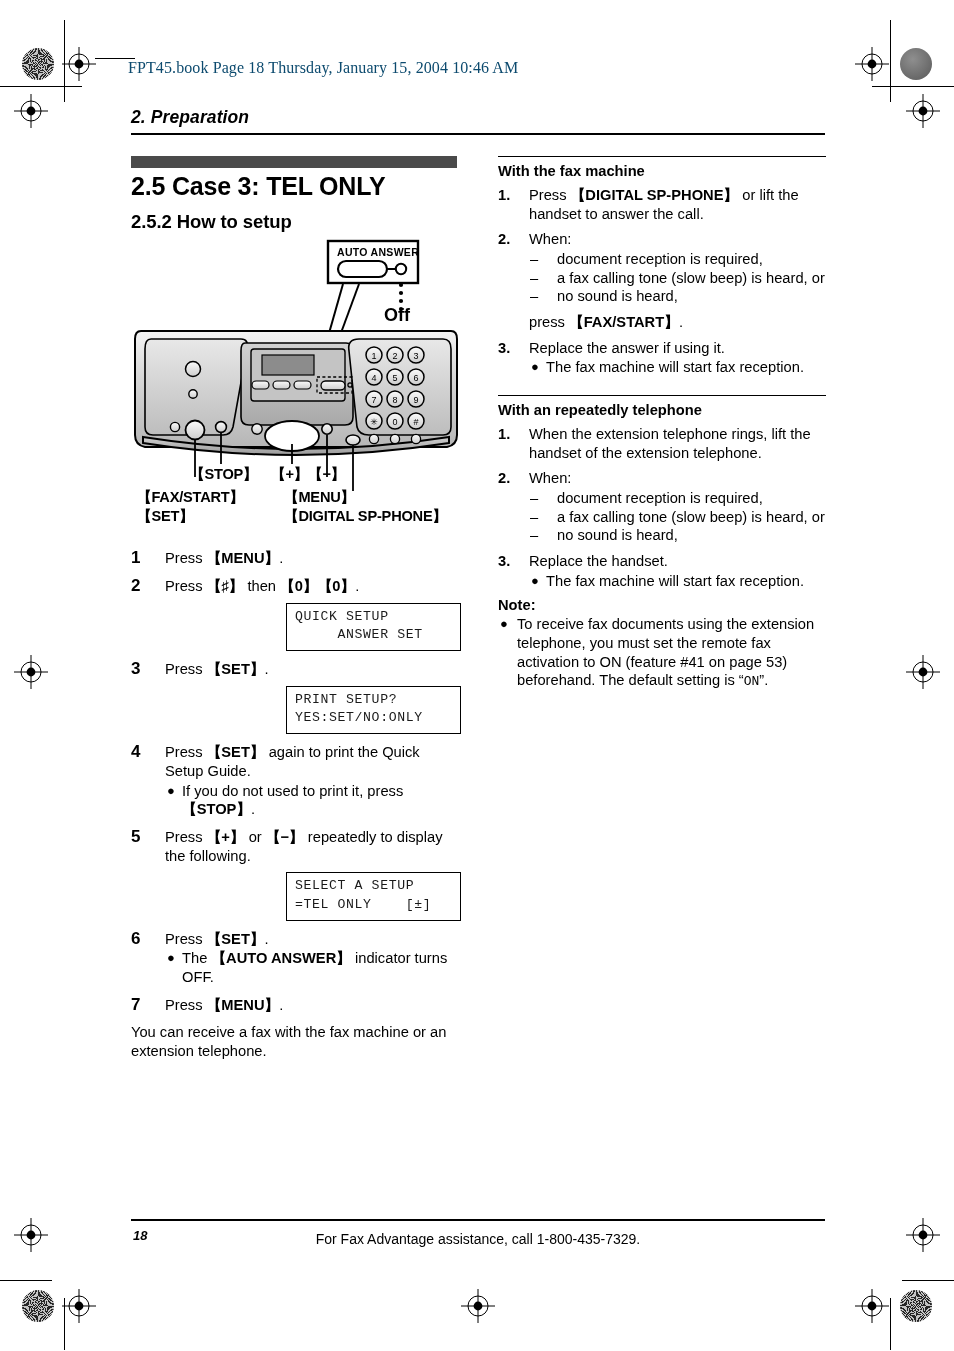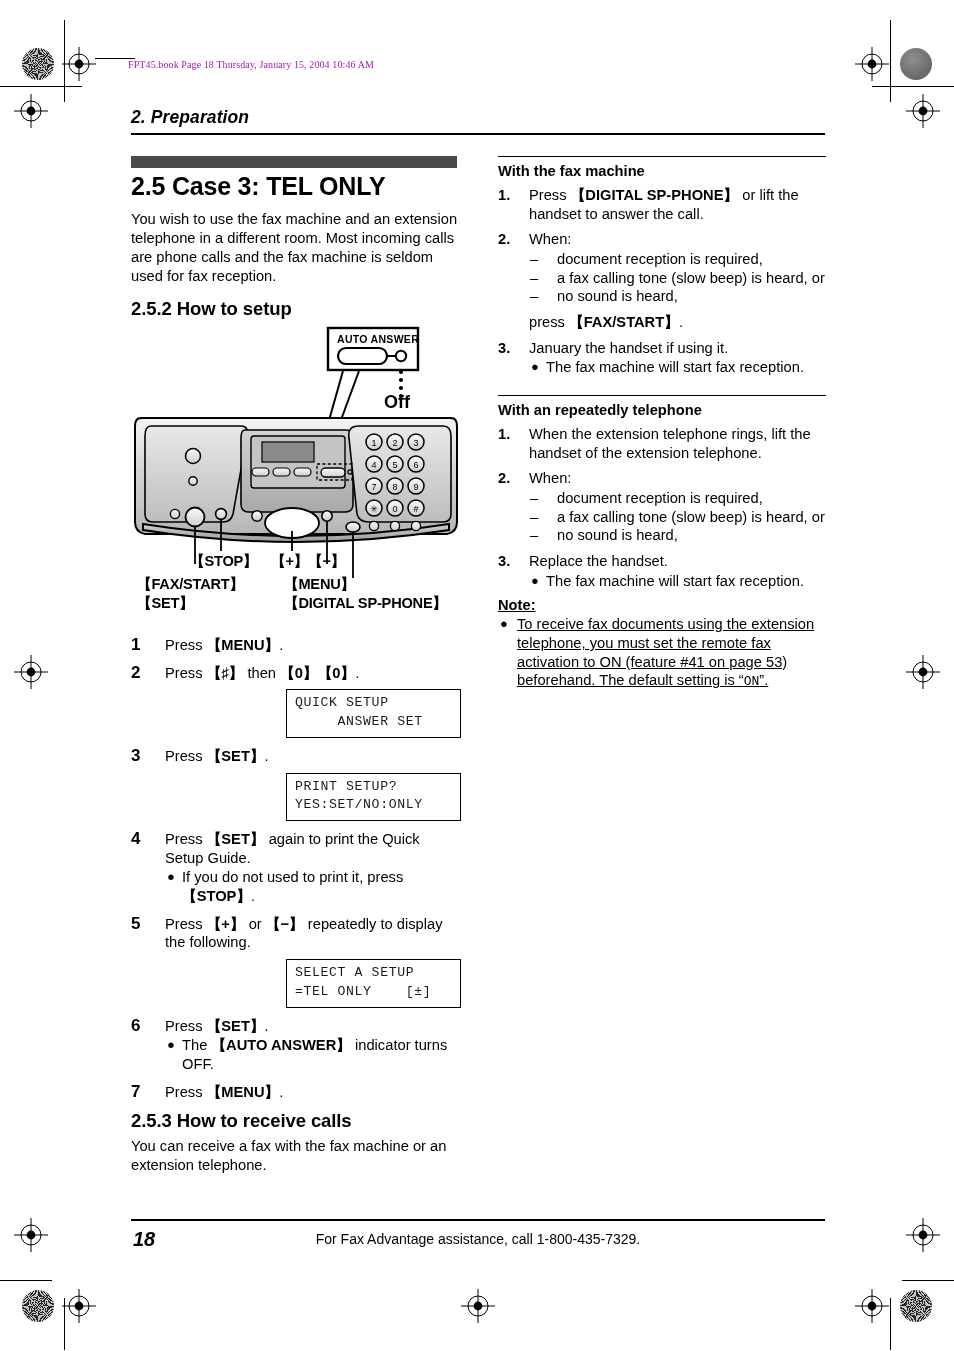--- a/index.html
+++ b/index.html
@@ -47,24 +47,24 @@
     position: absolute;
     left: 0; top: 0;
     width: 954px; height: 1351px;
   }
 
   .filebar {
     position: absolute;
     left: 128px;
     top: 59px;
     font-family: "Liberation Serif", serif;
-    font-size: 10px;
+    font-size: 16px;
     letter-spacing: .1px;
     white-space: nowrap;
-    color: #a21caf;
+    color: #0c4a6e;
   }
   .filebar-rule {
     position: absolute;
     left: 95px;
     top: 58px;
     width: 40px;
     height: 1px;
     background: #000;
   }
 
@@ -226,21 +226,21 @@
     left: 131px;
     top: 1219px;
     width: 694px;
     height: 1.6px;
     background: #000;
   }
   .page-num {
     position: absolute;
     left: 133px;
     top: 1228px;
-    font-size: 20px;
+    font-size: 13px;
     font-weight: bold;
     font-style: italic;
   }
   .footer-text {
     position: absolute;
     left: 131px;
     top: 1231px;
     width: 694px;
     text-align: center;
     font-size: 14px;
@@ -364,21 +364,20 @@
   <div class="filebar">FPT45.book  Page 18  Thursday, January 15, 2004  10:46 AM</div>
 
   <div class="chapter-title">2. Preparation</div>
   <div class="chapter-rule"></div>
 
   <div class="col-left">
 
     <div class="section-band"></div>
     <h1 class="sec">2.5 Case 3: TEL ONLY</h1>
 
-    <p class="body">You wish to use the fax machine and an extension telephone in a different room. Most incoming calls are phone calls and the fax machine is seldom used for fax reception.</p>
 
     <h2 class="subsec" style="margin-top:12px;">2.5.2 How to setup</h2>
 
     <div class="illus">
       <svg width="330" height="306" viewBox="0 0 330 306">
         <defs>
           <linearGradient id="gBody" x1="0" y1="0" x2="0" y2="1">
             <stop offset="0%" stop-color="#f4f4f4"></stop>
             <stop offset="40%" stop-color="#d8d8d8"></stop>
             <stop offset="100%" stop-color="#b6b6b6"></stop>
@@ -567,21 +566,20 @@
           </li>
         </ul>
       </li>
 
       <li>
         <span class="num">7</span>
         <span>Press <span class="key">【MENU】</span>.</span>
       </li>
     </ol>
 
-    <h2 class="subsec" style="margin-top:8px;">2.5.3 How to receive calls</h2>
     <p class="body">You can receive a fax with the fax machine or an extension telephone.</p>
   </div>
 
   <div class="col-right">
 
     <div class="rule-top">
       <h3 class="rightsec">With the fax machine</h3>
       <ol class="steps">
         <li>
           <span class="num">1.</span>
@@ -592,21 +590,21 @@
           <span>When:</span>
           <ul class="dash">
             <li><span class="dashmark">–</span><span>document reception is required,</span></li>
             <li><span class="dashmark">–</span><span>a fax calling tone (slow beep) is heard, or</span></li>
             <li><span class="dashmark">–</span><span>no sound is heard,</span></li>
           </ul>
           <div style="margin-top:7px;"><span>press </span><span class="key">【FAX/START】</span><span>.</span></div>
         </li>
         <li>
           <span class="num">3.</span>
-          <span>January the handset if using it.</span>
+          <span>Replace the answer if using it.</span>
           <ul class="bullet">
             <li><span class="dot">●</span><span>The fax machine will start fax reception.</span></li>
           </ul>
         </li>
       </ol>
     </div>
 
     <div class="rule-top" style="margin-top:18px;">
       <h3 class="rightsec">With an repeatedly telephone</h3>
       <ol class="steps">
@@ -626,21 +624,21 @@
         <li>
           <span class="num">3.</span>
           <span>Replace the handset.</span>
           <ul class="bullet">
             <li><span class="dot">●</span><span>The fax machine will start fax reception.</span></li>
           </ul>
         </li>
       </ol>
     </div>
 
-    <div style="margin-top:4px;text-decoration:underline;">
+    <div style="margin-top:4px;">
       <h3 class="rightsec" style="margin-bottom:2px;">Note:</h3>
       <ul class="bullet">
         <li style="padding-left:19px;">
           <span class="dot">●</span>
           <span>To receive fax documents using the extension telephone, you must set the remote fax activation to ON (feature #41 on page 53) beforehand. The default setting is “</span><span class="mono-inline">ON</span><span>”.</span>
         </li>
       </ul>
     </div>
   </div>
 

